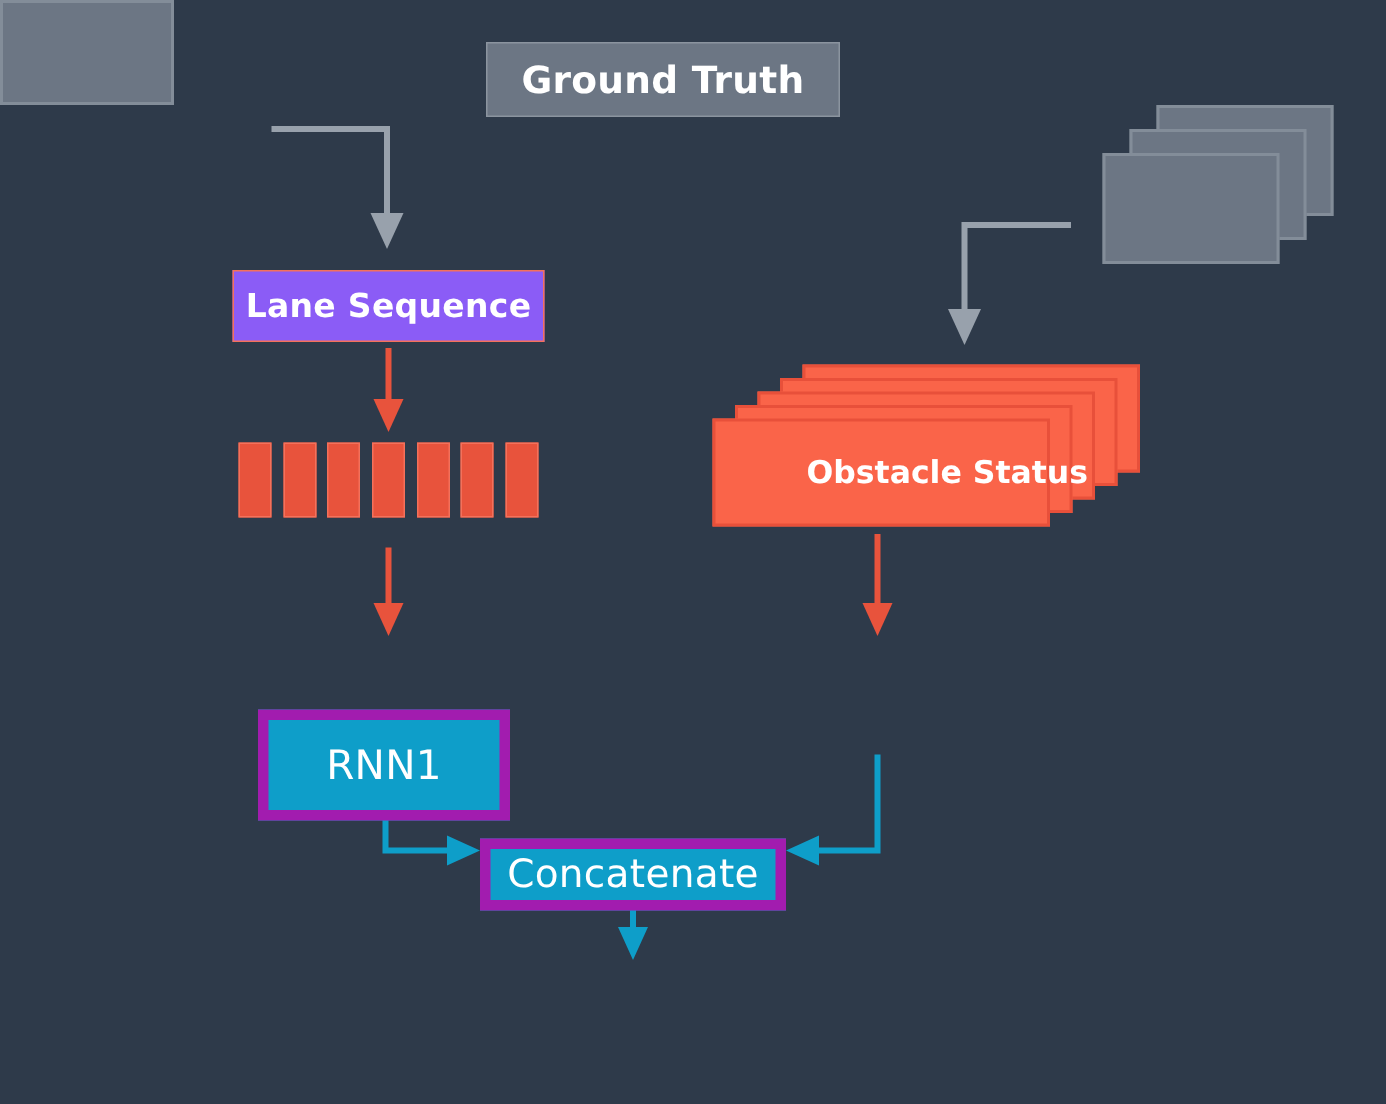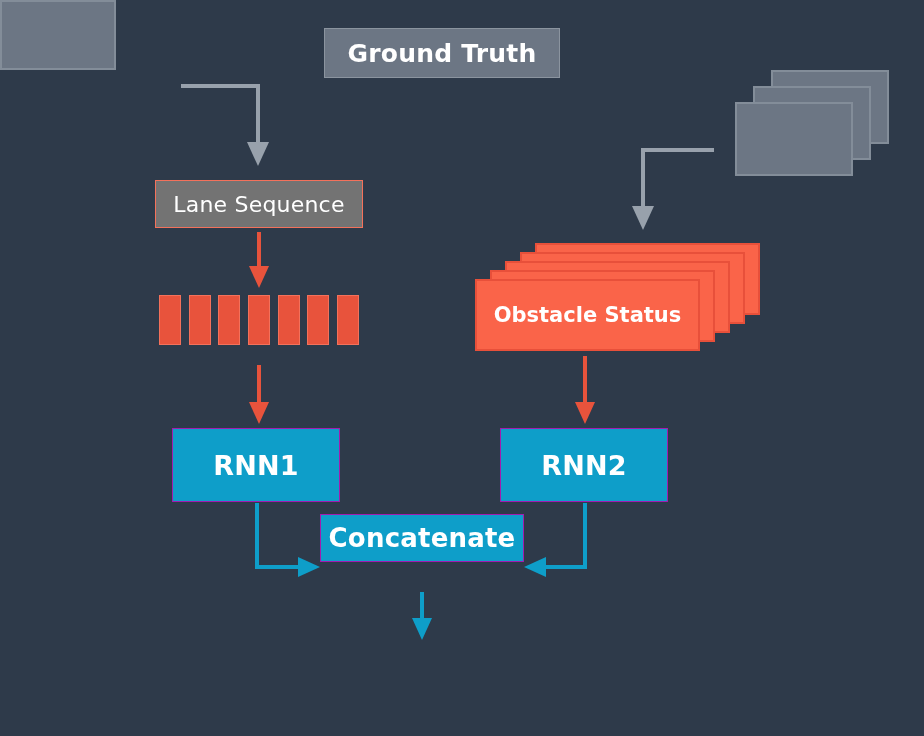--- a/index.html
+++ b/index.html
@@ -76,24 +76,24 @@
   #obstacle-source .s1 { left: 36px; top: 0px; }
   #obstacle-source .s2 { left: 18px; top: 16px; }
   #obstacle-source .s3 { left: 0px;  top: 32px; }
 
   
   #lane-sequence {
     left: 155px;
     top: 180px;
     width: 208px;
     height: 48px;
-    background: #737373;
+    background: #8b5cf6;
     border: 1px solid #f4715b;
     font-size: 22px;
-    font-weight: 400;
+    font-weight: 700;
   }
 
   
   #lane-tokens {
     position: absolute;
     left: 159px;
     top: 295px;
     width: 200px;
     height: 50px;
     display: flex;
@@ -136,27 +136,29 @@
     top: 36px;
     width: 225px;
     height: 72px;
     display: flex;
     align-items: center;
     justify-content: center;
     color: #ffffff;
     font-size: 21px;
     font-weight: 600;
     white-space: nowrap;
+    padding-left: 44px;
   }
 
   
   .blue-box {
     background: #0e9ec9;
-    border: 1px solid #a21caf;
-    font-weight: 700;
+    border: 7px solid #a21caf;
+    font-weight: 400;
+    margin-top: 45px;
   }
   #rnn1 {
     left: 172px;
     top: 428px;
     width: 168px;
     height: 74px;
     font-size: 27px;
   }
   #rnn2 {
     left: 500px;
@@ -254,18 +256,17 @@
     <div class="sheet o1"></div>
     <div class="sheet o2"></div>
     <div class="sheet o3"></div>
     <div class="sheet o4"></div>
     <div class="sheet o5"></div>
     <div class="caption">Obstacle Status</div>
   </div>
 
   <div class="node blue-box" id="rnn1">RNN1</div>
 
-  <div class="node blue-box" id="rnn2">RNN2</div>
 
   <div class="node blue-box" id="concatenate">Concatenate</div>
 
 
 </div>
 
 </body></html>

